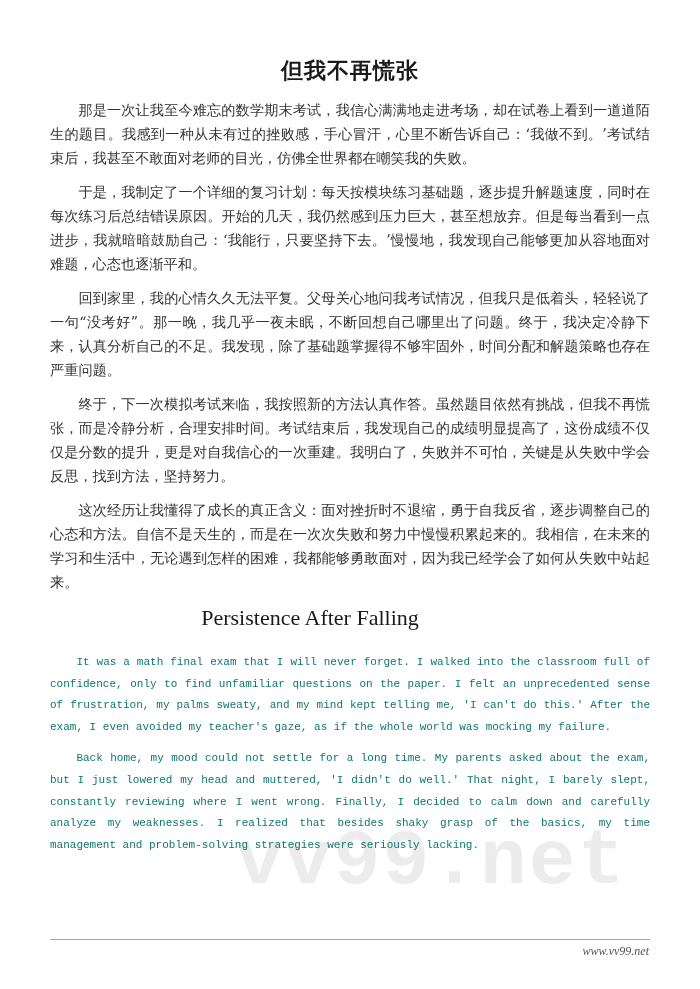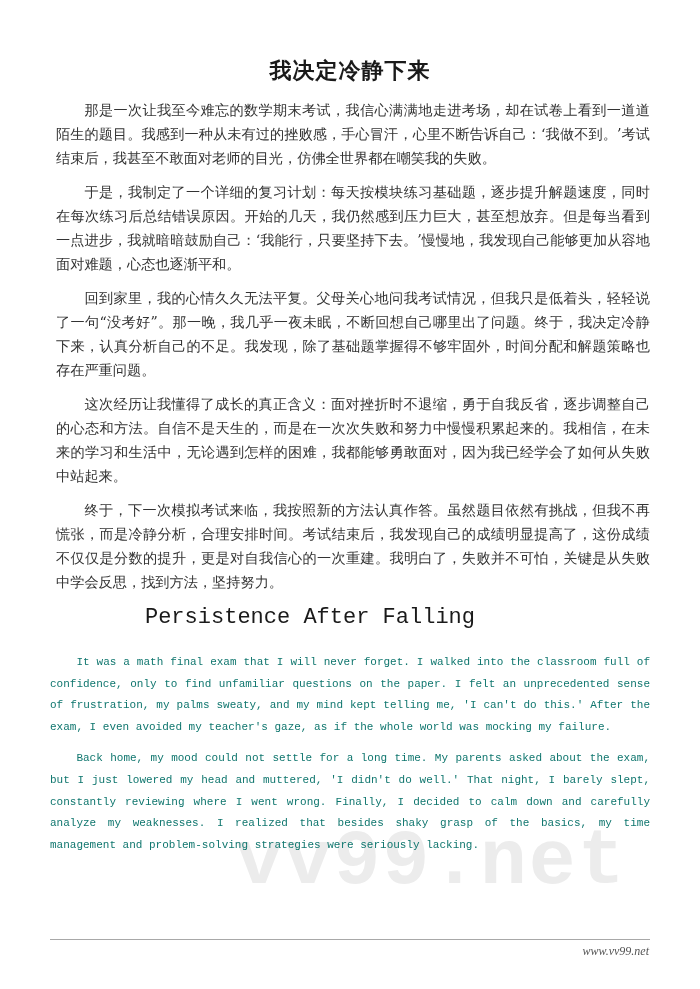--- a/index.html
+++ b/index.html
@@ -52,29 +52,29 @@
     }
     .cn-body {
       top: 98px;
       font-family: "DejaVu Serif", serif;
       font-size: 14.2px;
       line-height: 24px;
       color: #333;
       text-align: justify;
     }
     .cn-body p {
-      margin: 0 0 10px 6px;
+      margin: 0 0 10px 0;
       text-indent: 2em;
     }
     .en-title {
       position: absolute;
       left: 0; width: 620px;
       top: 605px;
       text-align: center;
-      font-family: Liberation Mono, monospace;
+      font-family: Liberation Serif, serif;
       font-size: 22px;
       color: #1a1a1a;
       letter-spacing: 0px;
     }
     .en-body {
       top: 652px;
       font-family: "Liberation Mono", monospace;
       font-size: 11px;
       line-height: 21.6px;
       color: #0f766e;
@@ -104,28 +104,28 @@
       z-index: 1;
     }
   </style>
 </head>
 <body>
 
 <div class="page">
 
   <div class="watermark">vv99.net</div>
 
-  <h1 class="cn-title" style="margin:0;">我决定冷静下来</h1>
+  <h1 class="cn-title" style="margin:0;">但我不再慌张</h1>
 
   <div class="content cn-body">
     <p>那是一次让我至今难忘的数学期末考试，我信心满满地走进考场，却在试卷上看到一道道陌生的题目。我感到一种从未有过的挫败感，手心冒汗，心里不断告诉自己：‘我做不到。’考试结束后，我甚至不敢面对老师的目光，仿佛全世界都在嘲笑我的失败。</p>
     <p>于是，我制定了一个详细的复习计划：每天按模块练习基础题，逐步提升解题速度，同时在每次练习后总结错误原因。开始的几天，我仍然感到压力巨大，甚至想放弃。但是每当看到一点进步，我就暗暗鼓励自己：‘我能行，只要坚持下去。’慢慢地，我发现自己能够更加从容地面对难题，心态也逐渐平和。</p>
     <p>回到家里，我的心情久久无法平复。父母关心地问我考试情况，但我只是低着头，轻轻说了一句“没考好”。那一晚，我几乎一夜未眠，不断回想自己哪里出了问题。终于，我决定冷静下来，认真分析自己的不足。我发现，除了基础题掌握得不够牢固外，时间分配和解题策略也存在严重问题。</p>
+    <p>终于，下一次模拟考试来临，我按照新的方法认真作答。虽然题目依然有挑战，但我不再慌张，而是冷静分析，合理安排时间。考试结束后，我发现自己的成绩明显提高了，这份成绩不仅仅是分数的提升，更是对自我信心的一次重建。我明白了，失败并不可怕，关键是从失败中学会反思，找到方法，坚持努力。</p>
     <p>这次经历让我懂得了成长的真正含义：面对挫折时不退缩，勇于自我反省，逐步调整自己的心态和方法。自信不是天生的，而是在一次次失败和努力中慢慢积累起来的。我相信，在未来的学习和生活中，无论遇到怎样的困难，我都能够勇敢面对，因为我已经学会了如何从失败中站起来。</p>
-    <p>终于，下一次模拟考试来临，我按照新的方法认真作答。虽然题目依然有挑战，但我不再慌张，而是冷静分析，合理安排时间。考试结束后，我发现自己的成绩明显提高了，这份成绩不仅仅是分数的提升，更是对自我信心的一次重建。我明白了，失败并不可怕，关键是从失败中学会反思，找到方法，坚持努力。</p>
   </div>
 
   <h2 class="en-title" style="margin:0;font-weight:normal;">Persistence After Falling</h2>
 
   <div class="content en-body">
     <p>It was a math final exam that I will never forget. I walked into the classroom full of confidence, only to find unfamiliar questions on the paper. I felt an unprecedented sense of frustration, my palms sweaty, and my mind kept telling me, 'I can't do this.' After the exam, I even avoided my teacher's gaze, as if the whole world was mocking my failure.</p>
     <p>Back home, my mood could not settle for a long time. My parents asked about the exam, but I just lowered my head and muttered, 'I didn't do well.' That night, I barely slept, constantly reviewing where I went wrong. Finally, I decided to calm down and carefully analyze my weaknesses. I realized that besides shaky grasp of the basics, my time management and problem-solving strategies were seriously lacking.</p>
   </div>
 
   <div class="footer-rule"></div>

